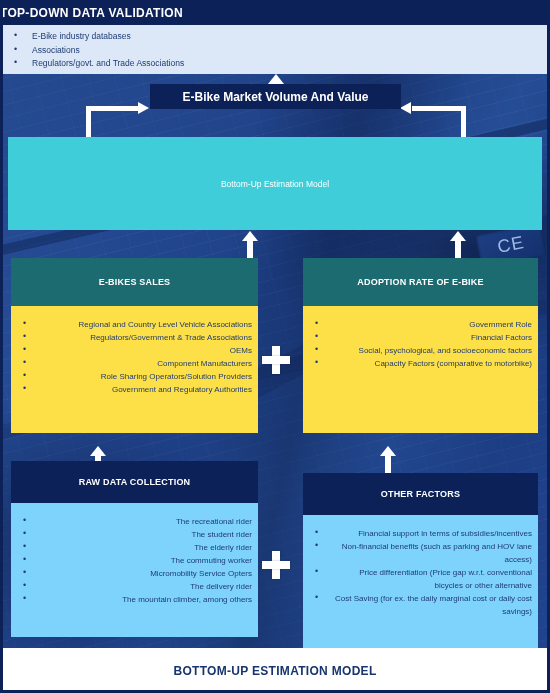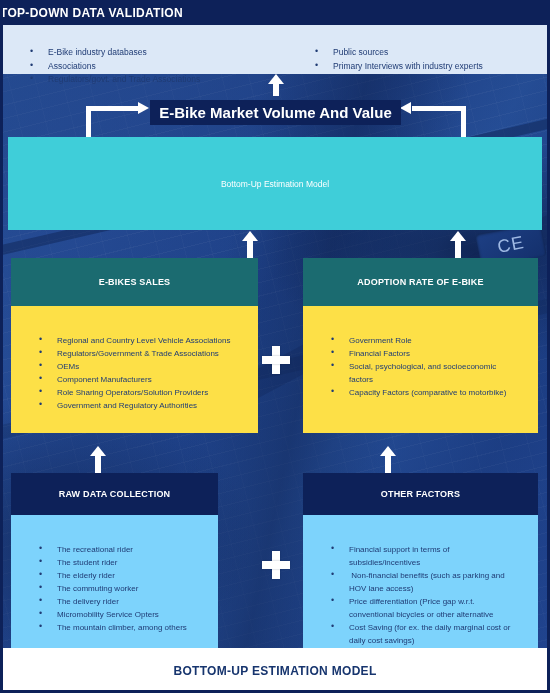--- a/index.html
+++ b/index.html
@@ -52,64 +52,64 @@
     font-size:12px;font-weight:bold;letter-spacing:.3px;
   }
   .header-panel{
     position:absolute;left:0;top:25px;width:550px;height:49px;
     background:#dce8f7;
   }
   .header-panel .col{position:absolute;top:5px;}
   .header-panel .col.left{left:10px;}
   .header-panel .col.right{left:295px;}
 
-  ul.blist{list-style:none;margin:16px;padding:0;}
+  ul.blist{list-style:none;margin:0;padding:0;}
   ul.blist li{
     position:relative;padding-left:22px;color:#1f3b74;
     font-size:8.5px;line-height:13.5px;white-space:pre-wrap;
   }
   ul.blist li:before{
     content:"\2022";position:absolute;left:4px;top:-1px;
     color:#1f3b74;font-size:9px;
   }
 
   
   .market-box{
-    position:absolute;left:150px;top:100px;width:251px;height:25px;
+    position:absolute;left:150px;top:84px;width:251px;height:25px;
     background:#0d2159;color:#fff;display:flex;align-items:center;justify-content:center;
-    font-size:15px;font-weight:bold;
+    font-size:12px;font-weight:bold;
   }
 
   
   .cyan-box{
     position:absolute;left:8px;top:137px;width:534px;height:93px;
     background:#3fced9;
   }
   .cyan-box .lbl{
     position:absolute;left:0;right:0;top:42px;text-align:center;
     color:#ffffff;font-size:8.5px;
   }
 
   
-  .card{position:absolute;}
+  .card{position:absolute;text-align:right;}
   .card .cap{
     width:100%;display:flex;align-items:center;justify-content:center;
     color:#ffffff;font-size:9px;font-weight:bold;letter-spacing:.2px;
   }
   .card .body{width:100%;box-sizing:border-box;padding:12px 6px 6px 6px;}
   .card.teal .cap{background:#1b6b70;height:48px;}
   .card.teal .body{background:#fde047;}
   .card.navy .cap{background:#0d2159;height:42px;}
   .card.navy .body{background:#7dd3fc;}
 
   #card-ebike-sales{left:11px;top:258px;width:247px;}
   #card-ebike-sales .body{height:127px;}
   #card-adoption{left:303px;top:258px;width:235px;}
   #card-adoption .body{height:127px;}
-  #card-raw-data{left:11px;top:473px;width:207px;}
+  #card-raw-data{left:11px;top:461px;width:247px;}
   #card-raw-data .body{height:134px;}
   #card-other-factors{left:303px;top:473px;width:235px;}
   #card-other-factors .body{height:164px;}
 
   .card ul.blist li{font-size:8px;line-height:13px;padding-left:24px;}
   .card ul.blist li:before{left:6px;}
 
   
   .plus{position:absolute;width:28px;height:28px;}
   .plus:before,.plus:after{
@@ -186,26 +186,20 @@
   </div>
 
   <div class="header-panel">
     <div class="col left">
       <ul class="blist">
         <li>E-Bike industry databases</li>
         <li>Associations</li>
         <li>Regulators/govt. and Trade Associations</li>
       </ul>
     </div>
-    <div class="col right">
-      <ul class="blist">
-        <li>Public sources</li>
-        <li>Primary Interviews with industry experts</li>
-      </ul>
-    </div>
   </div>
 
   <div class="arrow-up" id="arrow-top">
     <div class="head"></div>
       <div class="stem"></div>
   </div>
 
   <div class="elbow" id="elbow-left">
     <div class="v"></div>
       <div class="h"></div>
@@ -272,22 +266,22 @@
   </div>
 
   <div class="card navy" id="card-raw-data">
     <div class="cap">RAW DATA COLLECTION</div>
     <div class="body">
       <ul class="blist">
         <li>The recreational rider</li>
         <li>The student rider</li>
         <li>The elderly rider</li>
         <li>The commuting worker</li>
+        <li>Micromobility Service Opters</li>
         <li>The delivery rider</li>
-        <li>Micromobility Service Opters</li>
         <li>The mountain climber, among others</li>
       </ul>
     </div>
   </div>
 
   <div class="plus" id="plus-bottom"></div>
 
   <div class="card navy" id="card-other-factors">
     <div class="cap">OTHER FACTORS</div>
     <div class="body">

